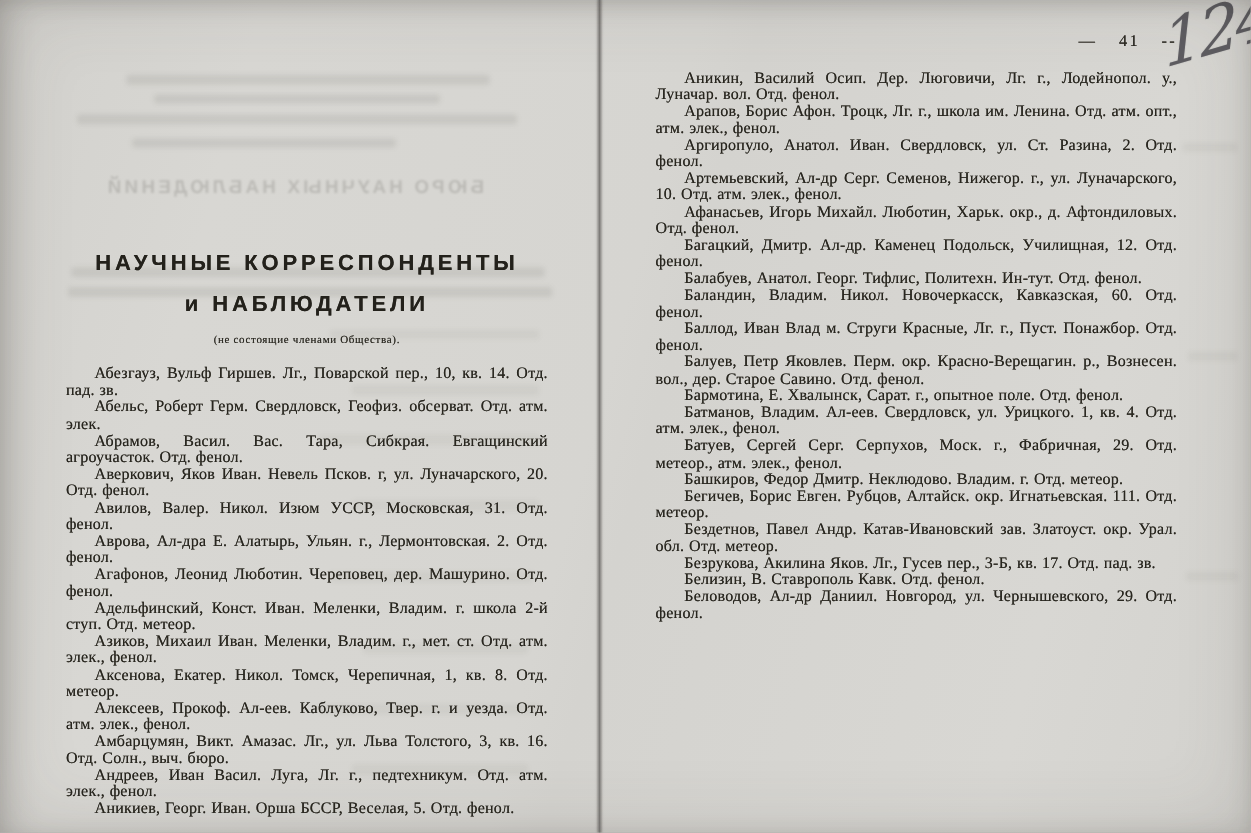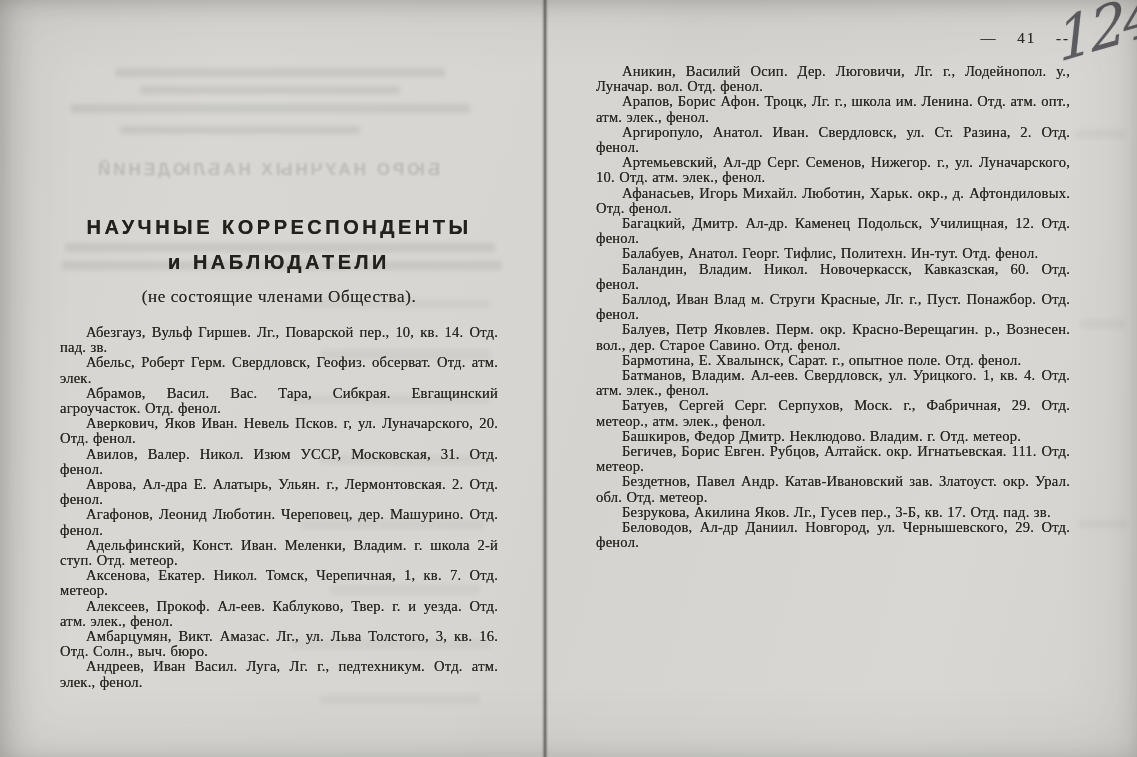--- a/index.html
+++ b/index.html
@@ -30,27 +30,27 @@
     position:absolute;border-radius:3px;
     background:rgba(70,67,60,.10);filter:blur(2.2px);
   }
   .ghost-band.faint{background:rgba(70,67,60,.055);}
   
   .left-page{position:absolute;left:60px;top:212px;width:438px;}
   .title-line{
     font-family:"Liberation Sans", sans-serif;
     font-weight:bold;text-align:center;
     font-size:20px;line-height:22px;letter-spacing:3.5px;
-    color:#23211b;margin:4px;
+    color:#23211b;margin:16px;
     text-shadow:0 0 .6px rgba(35,33,27,.85);
   }
   .title-line.second{margin-top:13px;}
   .subtitle{
     margin-top:14px;text-align:center;
-    font-size:17px;letter-spacing:.6px;color:#2b2922;
+    font-size:10px;letter-spacing:.6px;color:#2b2922;
     text-shadow:0 0 .4px rgba(40,38,32,.7);
   }
   
   .entries{margin-top:18px;}
   .entries p{
     margin:0;text-indent:26px;text-align:justify;
     font-size:14.6px;line-height:15.2px;
     letter-spacing:.2px;word-spacing:.5px;
     text-shadow:0 0 .5px rgba(40,37,30,.8);
   }
@@ -112,24 +112,26 @@
     <div class="subtitle">(не состоящие членами Общества).</div>
     <div class="entries">
       <p>Абезгауз, Вульф Гиршев. Лг., Поварской пер., 10, кв. 14. Отд. пад. зв.</p>
       <p>Абельс, Роберт Герм. Свердловск, Геофиз. обсерват. Отд. атм. элек.</p>
       <p>Абрамов, Васил. Вас. Тара, Сибкрая. Евгащинский агроучасток. Отд. фенол.</p>
       <p>Аверкович, Яков Иван. Невель Псков. г, ул. Луначарского, 20. Отд. фенол.</p>
       <p>Авилов, Валер. Никол. Изюм УССР, Московская, 31. Отд. фенол.</p>
       <p>Аврова, Ал-дра Е. Алатырь, Ульян. г., Лермонтовская. 2. Отд. фенол.</p>
       <p>Агафонов, Леонид Люботин. Череповец, дер. Машурино. Отд. фенол.</p>
       <p>Адельфинский, Конст. Иван. Меленки, Владим. г. школа 2-й ступ. Отд. метеор.</p>
-      <p>Аксенова, Екатер. Никол. Томск, Черепичная, 1, кв. 7. Отд. метеор.</p>
+      <p>Азиков, Михаил Иван. Меленки, Владим. г., мет. ст. Отд. атм. элек., фенол.</p>
+      <p>Аксенова, Екатер. Никол. Томск, Черепичная, 1, кв. 8. Отд. метеор.</p>
       <p>Алексеев, Прокоф. Ал-еев. Каблуково, Твер. г. и уезда. Отд. атм. элек., фенол.</p>
       <p>Амбарцумян, Викт. Амазас. Лг., ул. Льва Толстого, 3, кв. 16. Отд. Солн., выч. бюро.</p>
       <p>Андреев, Иван Васил. Луга, Лг. г., педтехникум. Отд. атм. элек., фенол.</p>
+      <p>Аникиев, Георг. Иван. Орша БССР, Веселая, 5. Отд. фенол.</p>
     </div>
   </div>
 
   <div class="gutter"></div>
 
   <div class="right-page">
     <div class="page-number">— 41 --</div>
     <div class="entries">
       <p>Аникин, Василий Осип. Дер. Люговичи, Лг. г., Лодейнопол. у., Луначар. вол. Отд. фенол.</p>
       <p>Арапов, Борис Афон. Троцк, Лг. г., школа им. Ленина. Отд. атм. опт., атм. элек., фенол.</p>
@@ -141,20 +143,21 @@
       <p>Баландин, Владим. Никол. Новочеркасск, Кавказская, 60. Отд. фенол.</p>
       <p>Баллод, Иван Влад м. Струги Красные, Лг. г., Пуст. Понажбор. Отд. фенол.</p>
       <p>Балуев, Петр Яковлев. Перм. окр. Красно-Верещагин. р., Вознесен. вол., дер. Старое Савино. Отд. фенол.</p>
       <p>Бармотина, Е. Хвалынск, Сарат. г., опытное поле. Отд. фенол.</p>
       <p>Батманов, Владим. Ал-еев. Свердловск, ул. Урицкого. 1, кв. 4. Отд. атм. элек., фенол.</p>
       <p>Батуев, Сергей Серг. Серпухов, Моск. г., Фабричная, 29. Отд. метеор., атм. элек., фенол.</p>
       <p>Башкиров, Федор Дмитр. Неклюдово. Владим. г. Отд. метеор.</p>
       <p>Бегичев, Борис Евген. Рубцов, Алтайск. окр. Игнатьевская. 111. Отд. метеор.</p>
       <p>Бездетнов, Павел Андр. Катав-Ивановский зав. Златоуст. окр. Урал. обл. Отд. метеор.</p>
       <p>Безрукова, Акилина Яков. Лг., Гусев пер., 3-Б, кв. 17. Отд. пад. зв.</p>
+      <p>Белизин, В. Ставрополь Кавк. Отд. фенол.</p>
       <p>Беловодов, Ал-др Даниил. Новгород, ул. Чернышевского, 29. Отд. фенол.</p>
     </div>
   </div>
 
   <div class="handwritten">124</div>
 
   <div class="vignette"></div>
 </div>
 
 </body></html>

